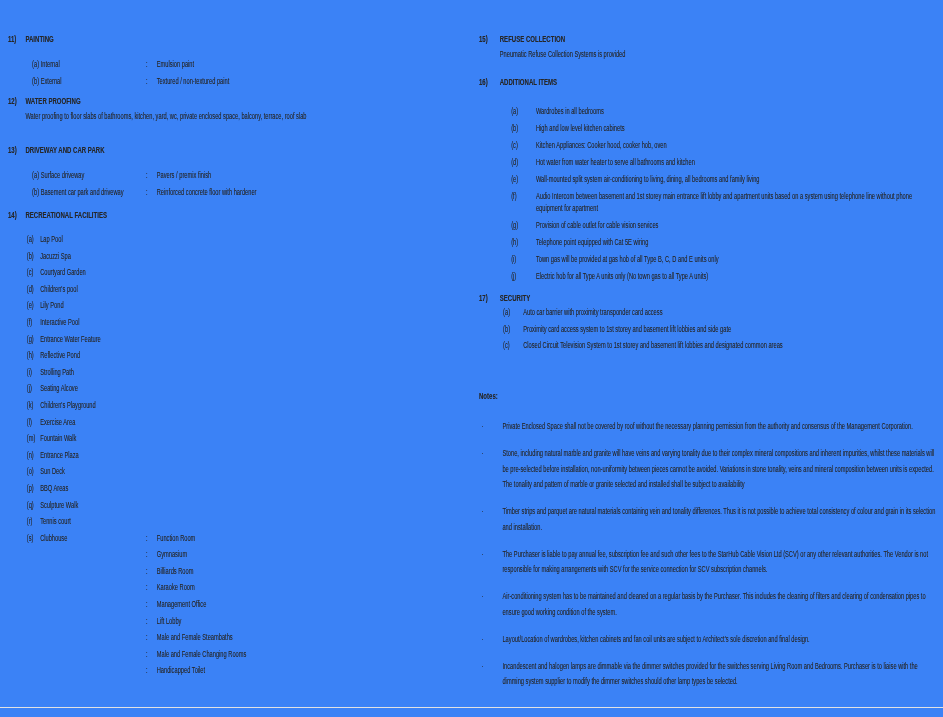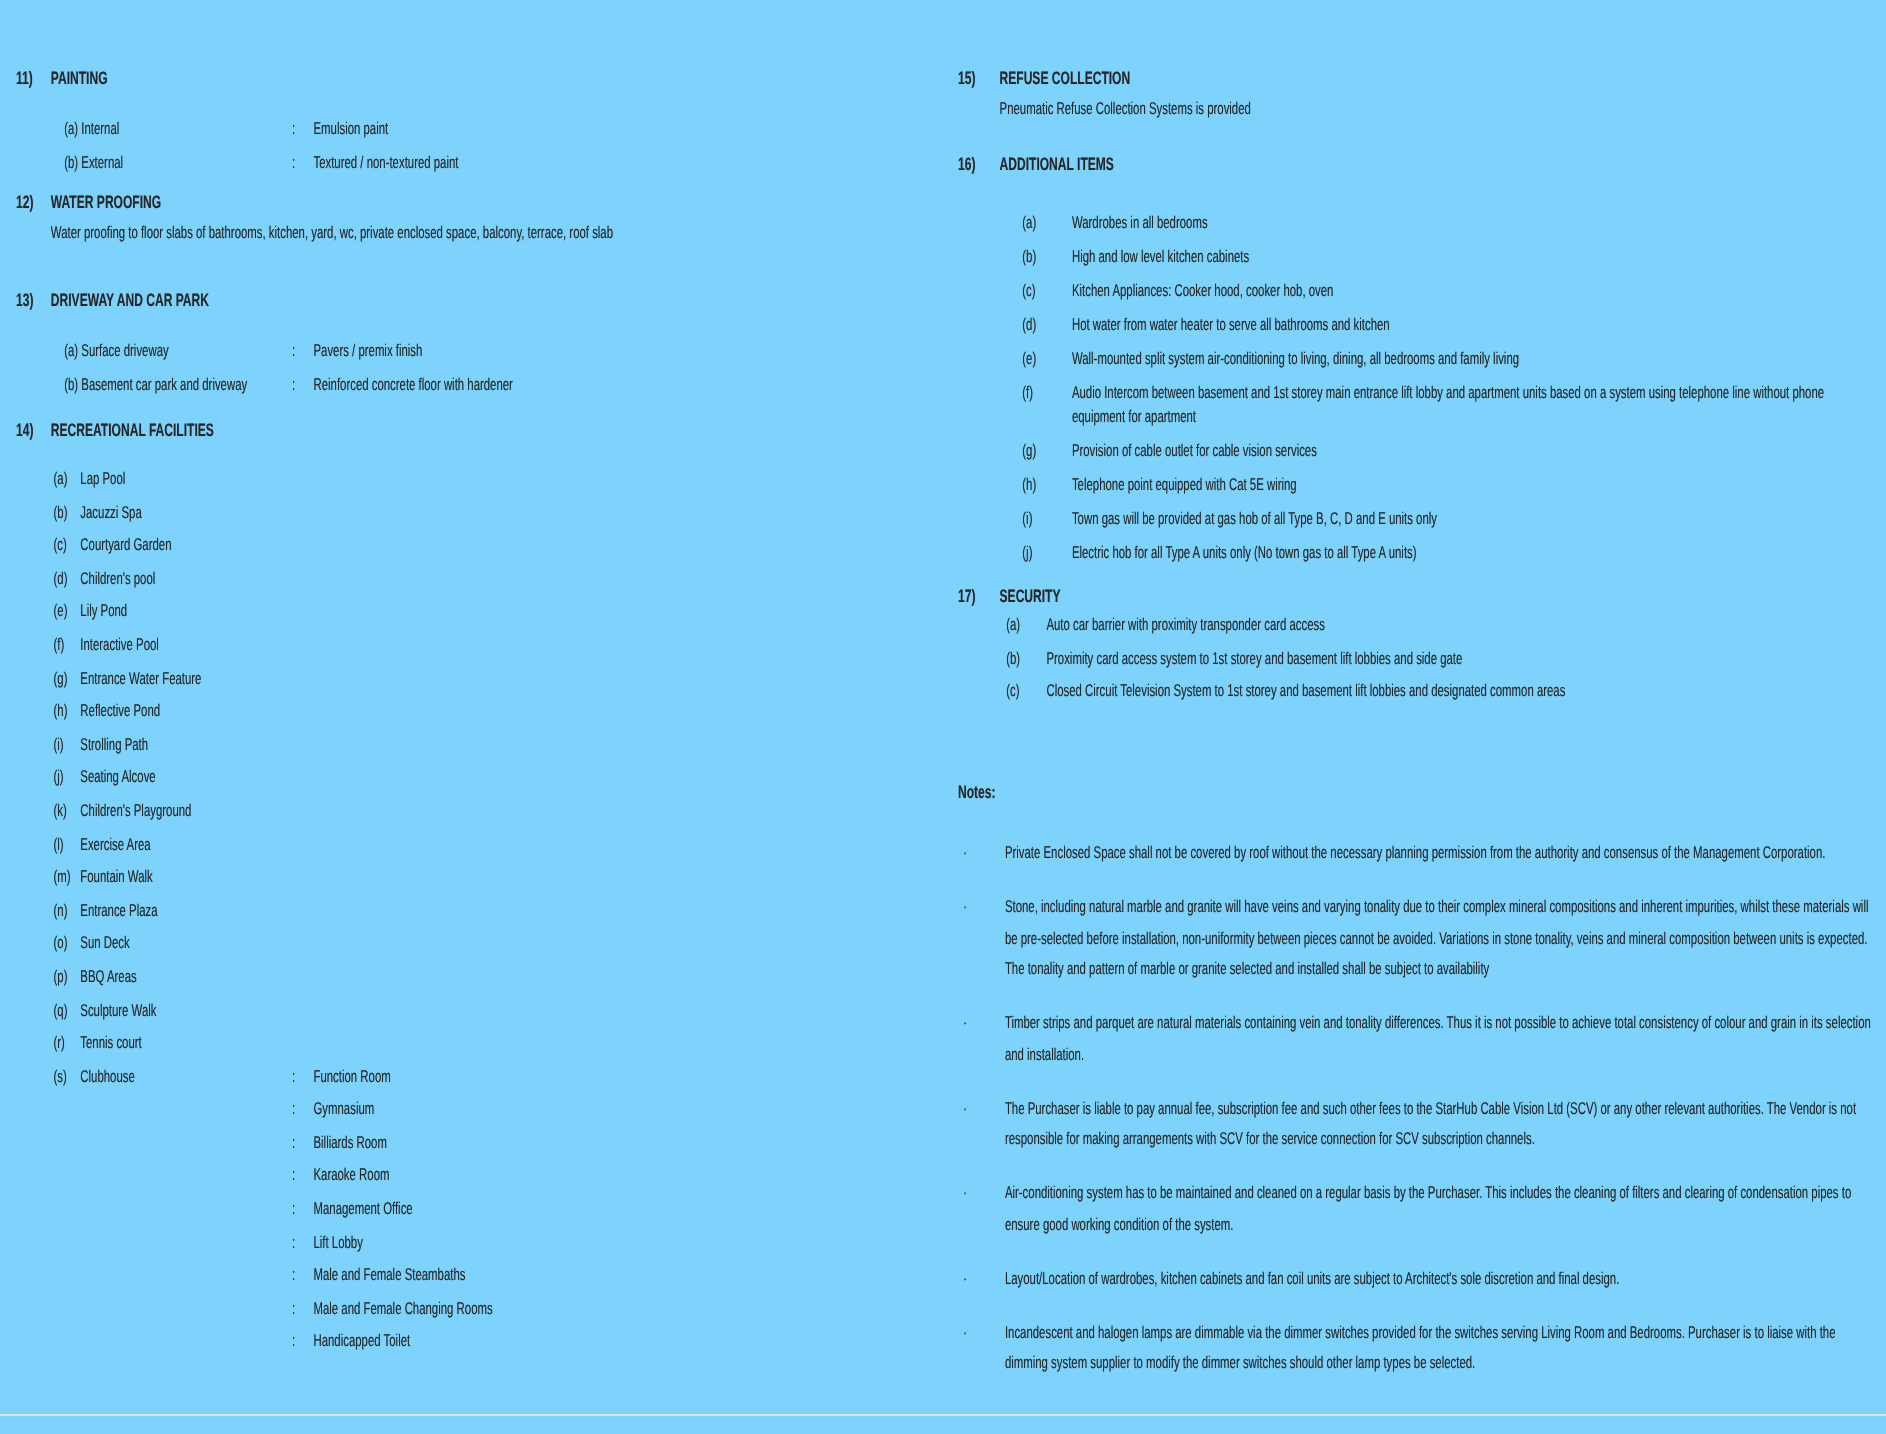--- a/index.html
+++ b/index.html
@@ -1,18 +1,18 @@
 <!DOCTYPE html>
 <html><head>
 <meta charset="utf-8">
 <style>
   html,body{margin:0;padding:0;background:#ffffff;}
   body{width:943px;height:717px;position:relative;overflow:hidden;
        font-family:"Liberation Sans","DejaVu Sans",sans-serif;}
-  .page{position:absolute;inset:0;background:#7dd3fc;color:#262626;}
+  .page{position:absolute;inset:0;background:#3b82f6;color:#262626;}
   
   .col{position:absolute;top:0;transform:scaleX(0.67);transform-origin:0 0;
        font-size:8.5px;line-height:12px;letter-spacing:0;
        text-shadow:0 0 0.5px rgba(40,40,40,0.35);}
   #col-left{left:8px;width:690px;padding-top:33px;}
   #col-right{left:479px;width:687px;padding-top:33px;}
 
   .sec-head{display:flex;font-weight:bold;font-size:9px;}
   #col-left .num{width:26px;flex:none;}
   #col-right .num{width:31px;flex:none;}

